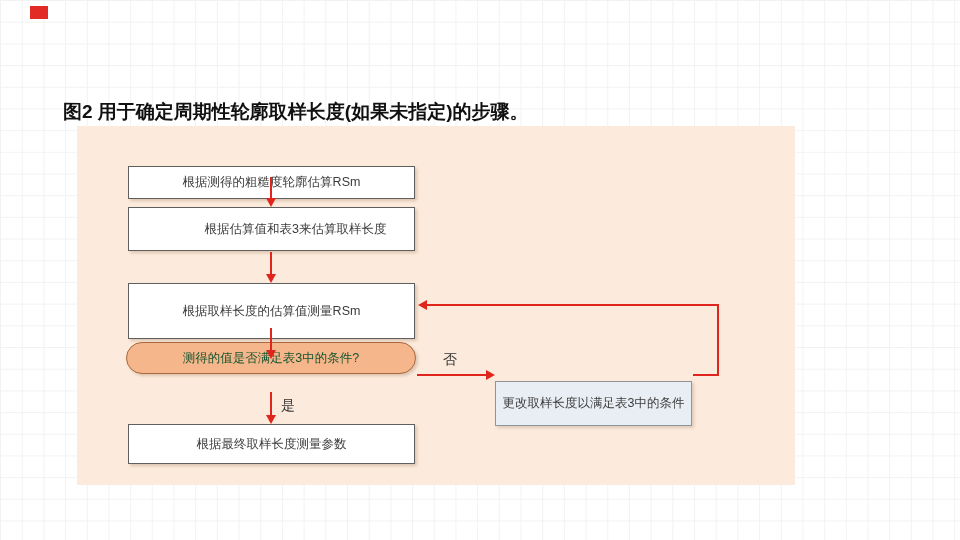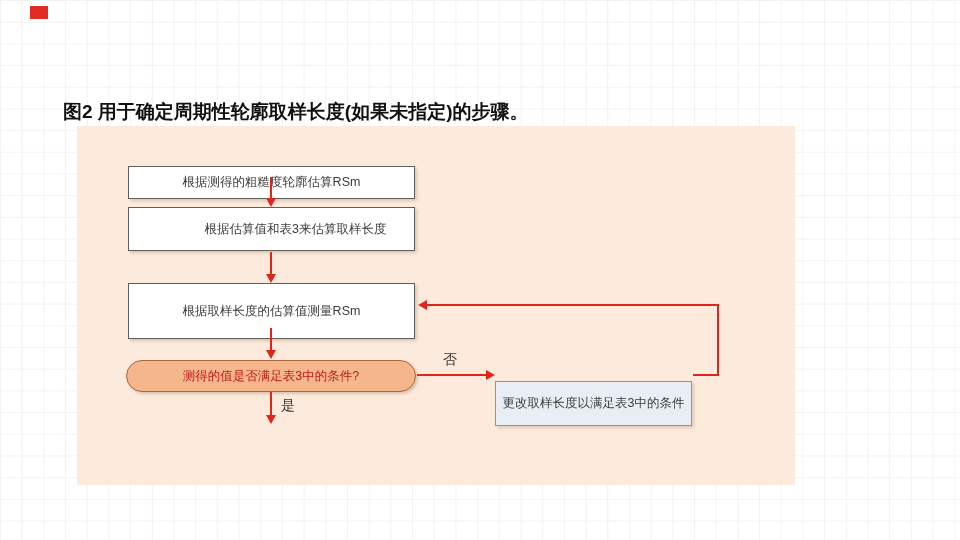--- a/index.html
+++ b/index.html
@@ -55,27 +55,27 @@
     background: #ffffff;
     border: 1px solid #5f5f5f;
     box-shadow: 2px 2px 3px rgba(140, 100, 70, 0.28);
   }
   .step1 { left: 128px; top: 143px; width: 287px; height: 33px; margin-top: 23px; }
   .step2 { left: 128px; top: 207px; width: 287px; height: 44px; padding-left: 48px; }
   .step3 { left: 128px; top: 283px; width: 287px; height: 56px; }
   .step4 { left: 128px; top: 424px; width: 287px; height: 40px; }
 
   .decision {
-    left: 126px; top: 360px;
+    left: 126px; top: 342px;
     width: 290px; height: 32px;
     background: #f6b68b;
     border: 1px solid #a96840;
     border-radius: 16px;
     box-shadow: 2px 2px 3px rgba(140, 100, 70, 0.28);
-    color: #b91c1c;
+    color: #14532d;
     justify-content: center;
   }
 
   .feedback {
     left: 495px; top: 353px;
     width: 197px; height: 45px;
     background: #e9eef4;
     border: 1px solid #8f959b;
     box-shadow: 2px 2px 3px rgba(140, 100, 70, 0.25);
     margin-top: 28px;
@@ -115,20 +115,23 @@
   </div>
   <div class="node pbox step2">
     <span>根据估算值和表3来估算取样长度</span>
   </div>
   <div class="node pbox step3">
     <span>根据取样长度的估算值测量RSm</span>
   </div>
   <div class="node decision">
     <span>测得的值是否满足表3中的条件?</span>
   </div>
+  <div class="node pbox step4">
+    <span>根据最终取样长度测量参数</span>
+  </div>
   <div class="node feedback">
     <span>更改取样长度以满足表3中的条件</span>
   </div>
 
   <div class="rline v" style="left:270px; top:177px; height:22px;"></div>
   <div class="head head-down" style="left:266px; top:198px;"></div>
 
   <div class="rline v" style="left:270px; top:252px; height:22px;"></div>
   <div class="head head-down" style="left:266px; top:274px;"></div>
 

